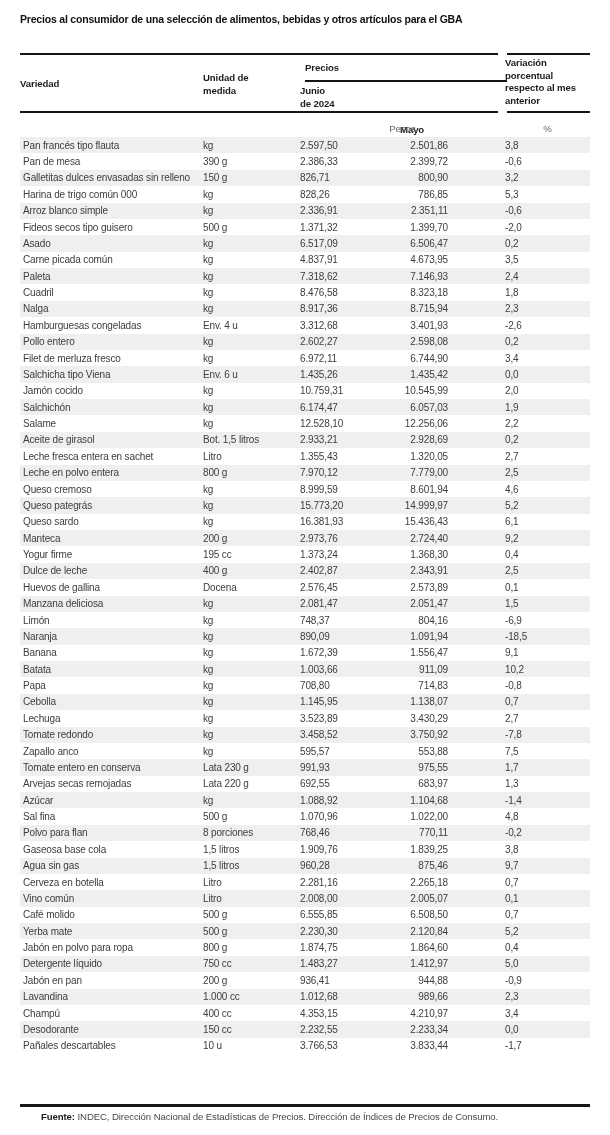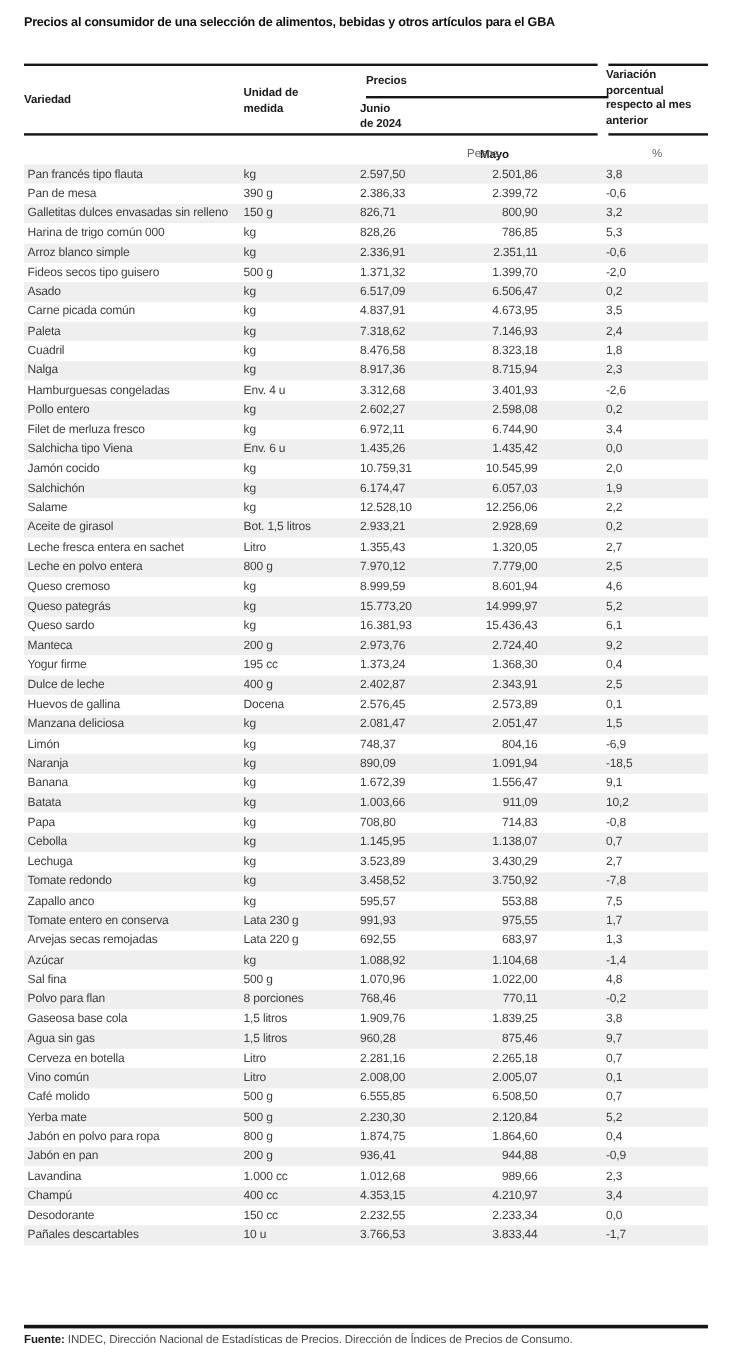--- a/index.html
+++ b/index.html
@@ -44,21 +44,21 @@
   .row:nth-child(odd) { background:#efefef; }
   .c { overflow:hidden; white-space:nowrap; }
   .c1 { padding-left:3px; text-align:left; }
   .c2 { }
   .c3 { text-align:left; padding-right:52px; }
   .c4 { text-align:right; padding-right:57px; }
   .c5 { text-align:left; padding-right:26px; }
   
   .bottom-rule { position:absolute; left:20px; top:1104px; width:570px; height:2.5px; background:#161616; }
   .footer { position:absolute; left:20px; top:1111px; width:580px; font-size:9.6px; color:#4a4a4a; letter-spacing:-0.1px; }
-  .flabel { font-weight:700; color:#1c1c1c; }
+  .flabel { font-weight:700; color:#1c1c1c;margin-left:21px; }
 </style>
 </head>
 <body>
 
 <div class="page">
 
   <div class="title">Precios al consumidor de una selección de alimentos, bebidas y otros artículos para el GBA</div>
 
   <div class="thead">
     <div class="rule r-top-l"></div>
@@ -481,20 +481,27 @@
   </div>
 
   <div class="row">
     <div class="c c1">Jabón en polvo para ropa</div>
     <div class="c c2">800 g</div>
     <div class="c c3">1.874,75</div>
     <div class="c c4">1.864,60</div>
     <div class="c c5">0,4</div>
   </div>
 
+  <div class="row">
+    <div class="c c1">Detergente líquido</div>
+    <div class="c c2">750 cc</div>
+    <div class="c c3">1.483,27</div>
+    <div class="c c4">1.412,97</div>
+    <div class="c c5">5,0</div>
+  </div>
 
   <div class="row">
     <div class="c c1">Jabón en pan</div>
     <div class="c c2">200 g</div>
     <div class="c c3">936,41</div>
     <div class="c c4">944,88</div>
     <div class="c c5">-0,9</div>
   </div>
 
   <div class="row">

